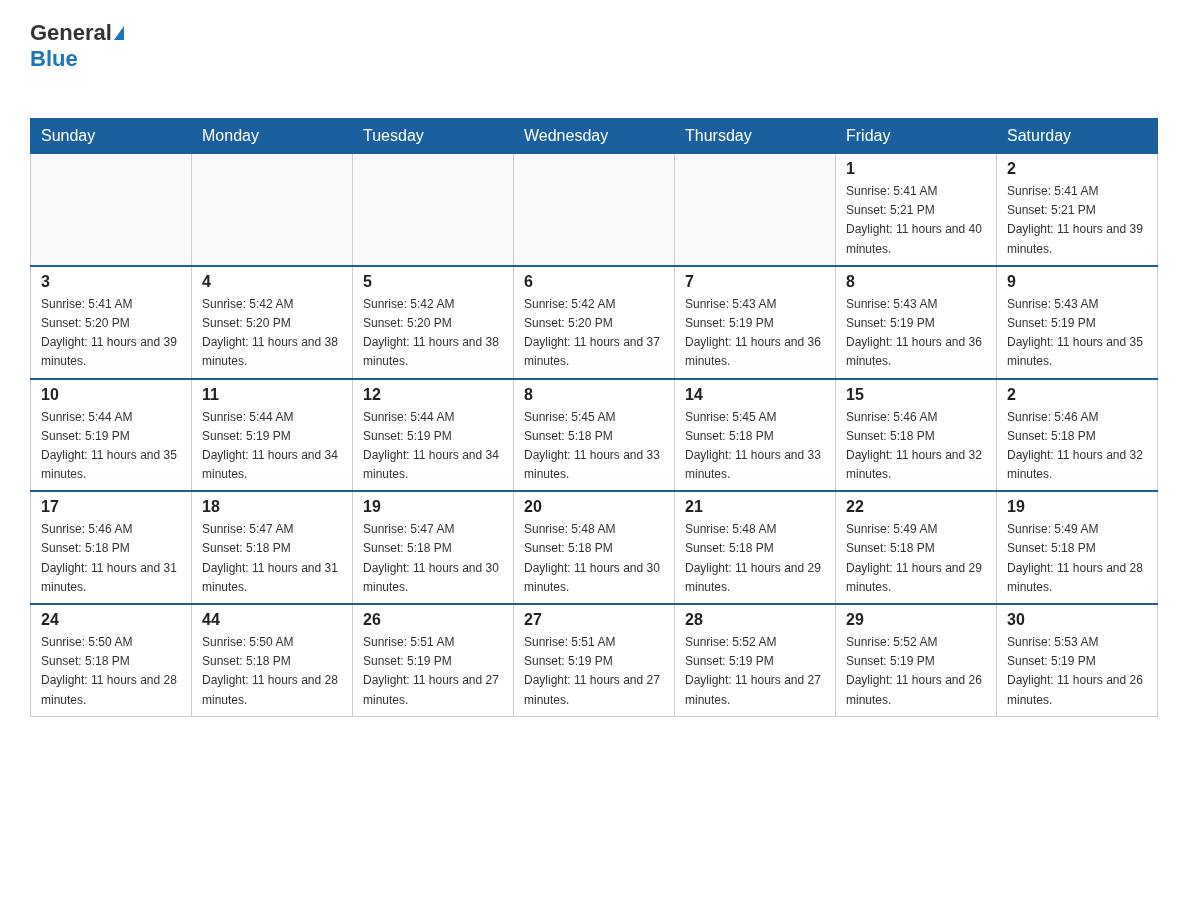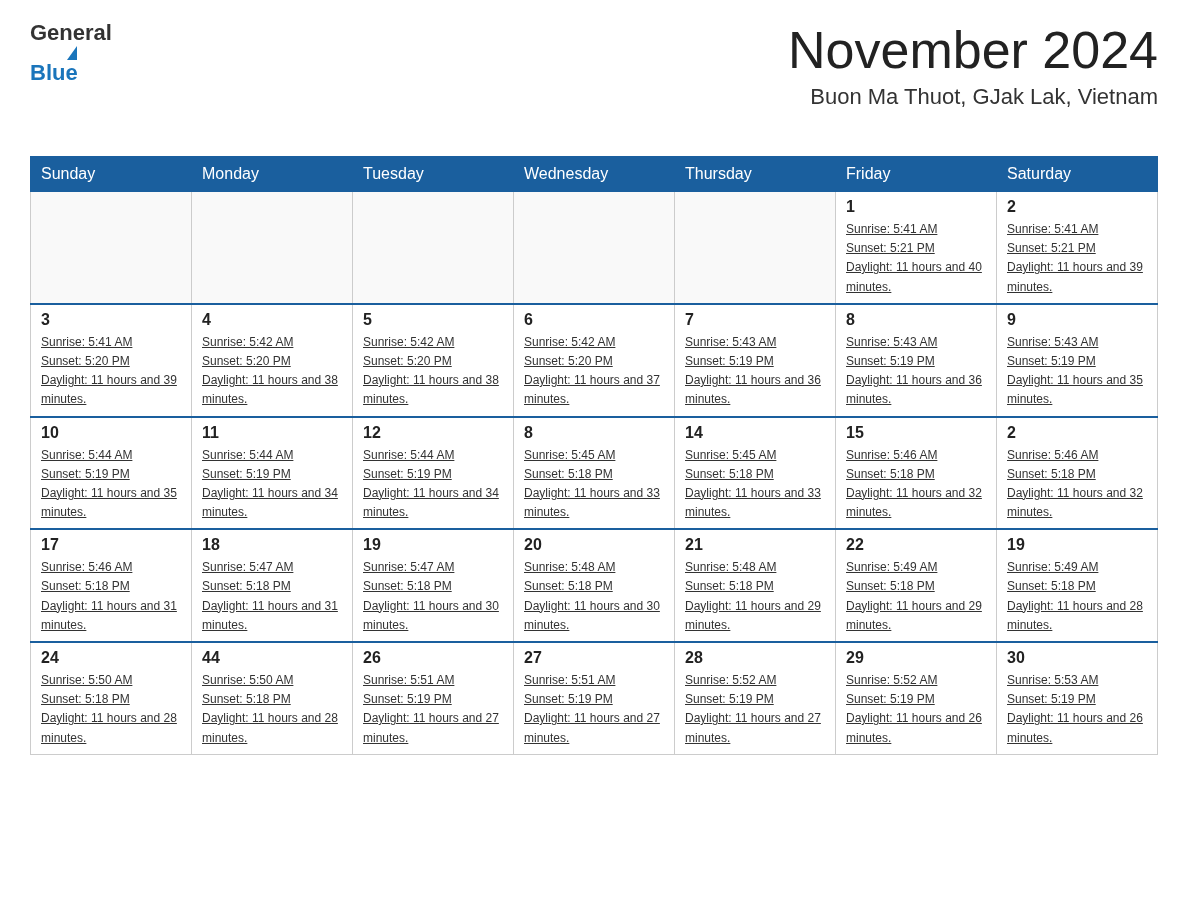--- a/index.html
+++ b/index.html
@@ -36,21 +36,20 @@
       width: 0;
       height: 0;
       border-left: 10px solid transparent;
       border-bottom: 14px solid #1a75bb;
       margin-left: 2px;
       vertical-align: middle;
     }
     .logo-row {
       display: flex;
       align-items: center;
-      flex-direction: column;
     }
     .title-section {
       text-align: right;
     }
     .month-year {
       font-size: 52px;
       font-weight: normal;
       color: #222;
     }
     .location {
@@ -83,21 +82,20 @@
     .day-number {
       font-size: 16px;
       font-weight: bold;
       color: #222;
       margin-bottom: 4px;
     }
     .day-info {
       font-size: 12px;
       color: #333;
       line-height: 1.6;
-      text-decoration: underline;
     }
     .row-divider td {
       border-top: 2px solid #1a5f9e;
     }
     .empty-cell {
       background: #f9f9f9;
     }
   </style>
 </head>
 <body>
@@ -105,24 +103,20 @@
 <div class="header">
   <div class="logo">
     <div class="logo-row">
       <span class="logo-text-general">General</span>
       <span class="logo-triangle"></span>
     </div>
     <div>
       <span class="logo-text-blue">Blue</span>
     </div>
   </div>
-  <div class="title-section">
-    <div class="month-year">November 2024</div>
-    <div class="location">Buon Ma Thuot, GJak Lak, Vietnam</div>
-  </div>
 </div>
 
 <table class="calendar">
   <thead>
     <tr>
     <th>Sunday</th>
         <th>Monday</th>
         <th>Tuesday</th>
         <th>Wednesday</th>
         <th>Thursday</th>

